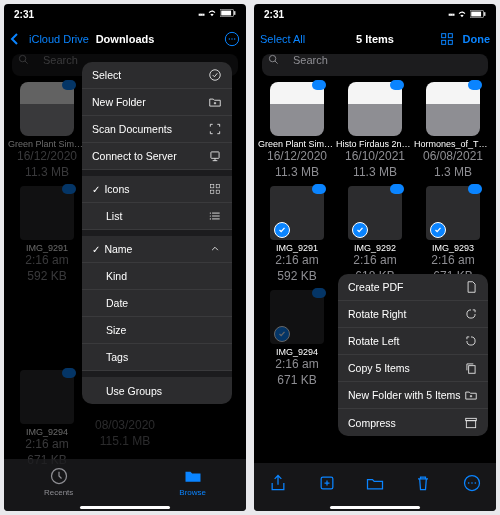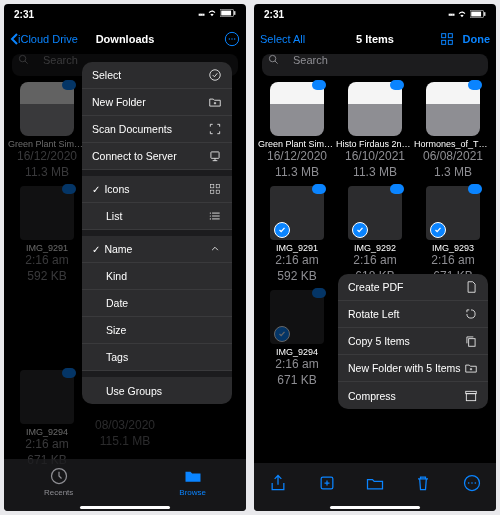--- a/index.html
+++ b/index.html
@@ -1,21 +1,21 @@
 <!DOCTYPE html>
 <html><head>
 <meta charset="utf-8">
 <style>
   * { box-sizing: border-box; margin: 0; padding: 0; font-family: -apple-system, Helvetica, Arial, sans-serif; }
   body { background: #e9e9ec; width: 500px; height: 515px; display: flex; gap: 8px; padding: 4px; }
   .phone { width: 244px; height: 507px; background: #000; border-radius: 4px; position: relative; overflow: hidden; color: #fff; }
   .status-bar { height: 20px; display: flex; justify-content: space-between; align-items: center; padding: 0 10px; font-size: 10px; font-weight: 600; gap: 47px; }
   .status-right { display: flex; gap: 3px; align-items: center; font-size: 8px; letter-spacing: -1px; }
   .nav-bar { height: 30px; display: flex; align-items: center; justify-content: space-between; padding: 0 6px; font-size: 11px; }
-  .nav-back { color: #0a84ff; display: flex; align-items: center; gap: 0; }
+  .nav-back { color: #0a84ff; display: flex; align-items: center; gap: 11px; }
   .nav-title { color: #fff; font-weight: 600; position: absolute; left: 50%; transform: translateX(-50%); }
   .nav-act { color: #0a84ff; font-size: 11px; }
   .nav-icon { width: 16px; height: 16px; }
   .done { font-weight: 600; }
   .search { margin: 0 8px 6px; background: #1c1c1e; border-radius: 8px; height: 22px; display: flex; align-items: flex-start; padding: 0 6px; gap: 14px; }
   .search-txt { color: #8e8e93; font-size: 11px; }
   .grid { display: flex; flex-wrap: wrap; padding: 0 4px; gap: 0; }
   .item { width: 78px; text-align: center; margin-bottom: 6px; }
   .thumb { width: 54px; height: 54px; margin: 0 auto 3px; position: relative; border-radius: 4px; }
   .thumb.zip { background: linear-gradient(#f5f5f5 40%, #8e8e93 40%); border-radius: 8px; }
@@ -336,20 +336,27 @@
     </div>
 
   <div class="ph2-menu">
     <div class="mitem">
         <span>Create PDF</span>
         <svg class="mic" viewBox="0 0 24 24">
           <path d="M7 3h8l4 4v14H7z" fill="none" stroke="#fff" stroke-width="1.5"></path>
         </svg>
       </div>
     <div class="mitem">
+        <span>Rotate Right</span>
+        <svg class="mic" viewBox="0 0 24 24">
+          <path d="M12 5a7 7 0 107 7" fill="none" stroke="#fff" stroke-width="1.5"></path>
+          <path d="M19 9V5h-4" fill="none" stroke="#fff" stroke-width="1.5"></path>
+        </svg>
+      </div>
+    <div class="mitem">
         <span>Rotate Left</span>
         <svg class="mic" viewBox="0 0 24 24">
           <path d="M12 5a7 7 0 11-7 7" fill="none" stroke="#fff" stroke-width="1.5"></path>
           <path d="M5 9V5h4" fill="none" stroke="#fff" stroke-width="1.5"></path>
         </svg>
       </div>
     <div class="mitem">
         <span>Copy 5 Items</span>
         <svg class="mic" viewBox="0 0 24 24">
           <rect x="8" y="8" width="11" height="13" fill="none" stroke="#fff" stroke-width="1.5"></rect>

